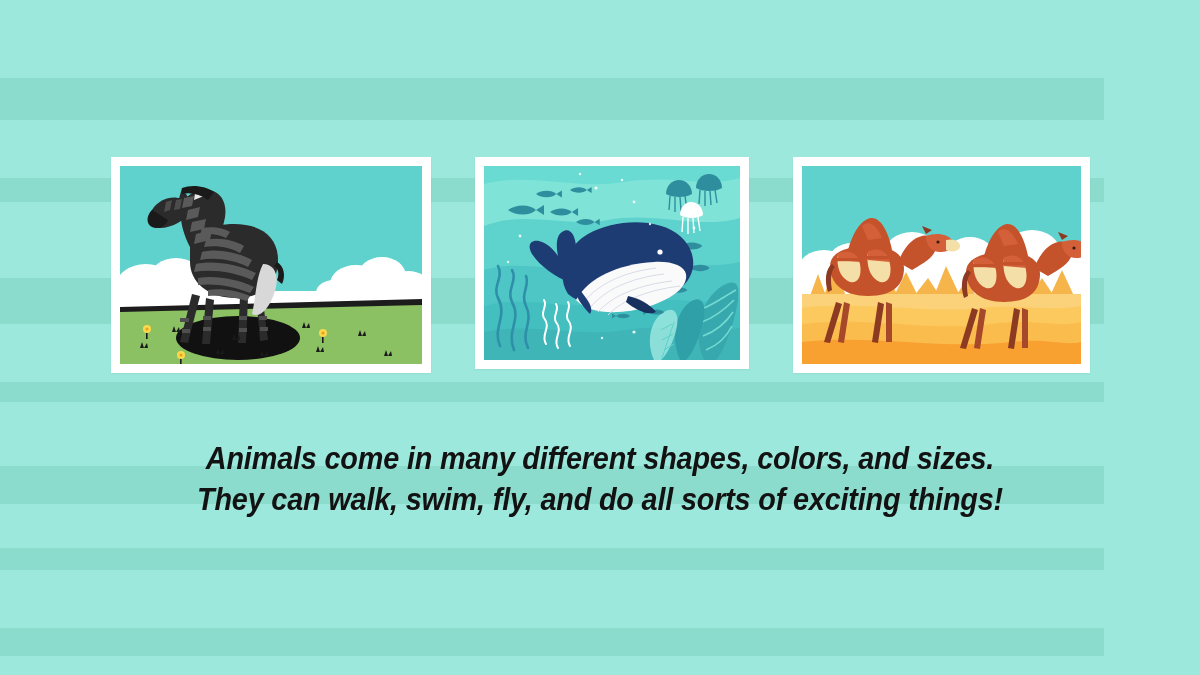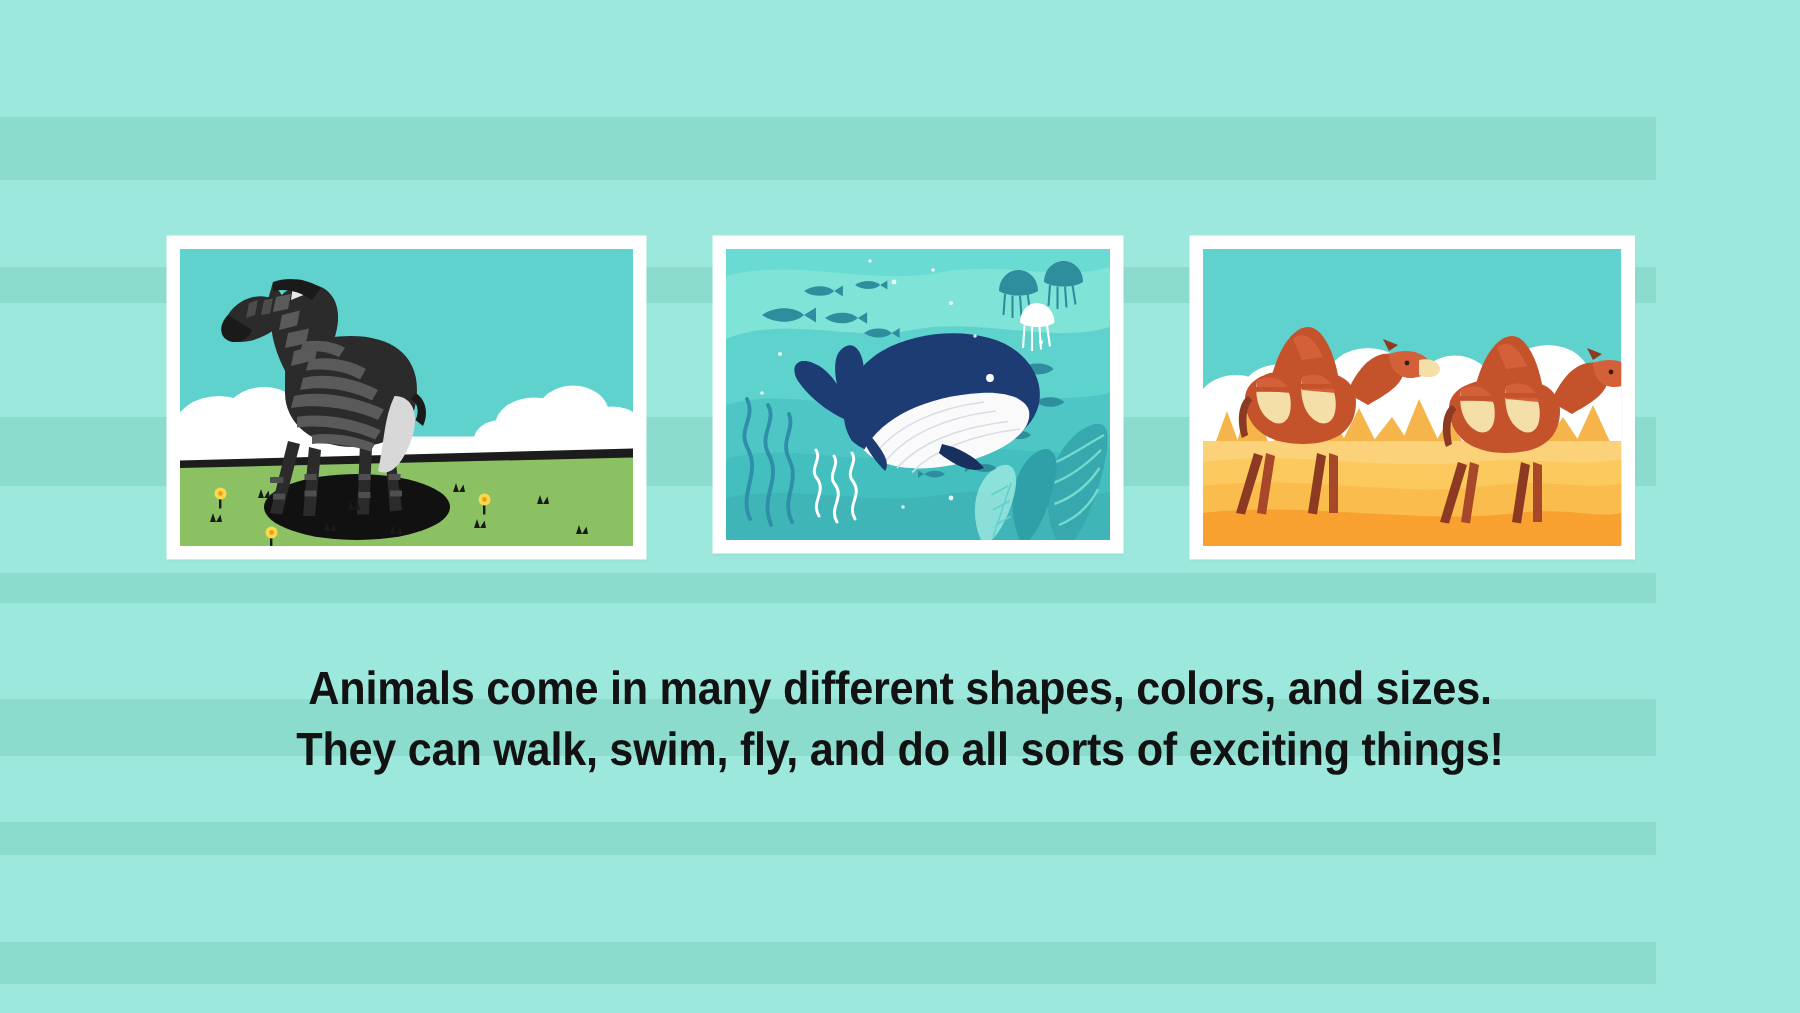--- a/index.html
+++ b/index.html
@@ -13,20 +13,21 @@
     overflow: hidden;
     font-family: "Liberation Sans", sans-serif;
     background: #9CE8DC;
   }
   .slide {
     position: relative;
     width: 1104px;
     height: 675px;
     overflow: hidden;
     background: #9CE8DC;
+    font-style: italic;
   }
   
   .bg-stripes {
     position: absolute;
     inset: 0;
     z-index: 0;
   }
   .stripe {
     position: absolute;
     left: 0;

